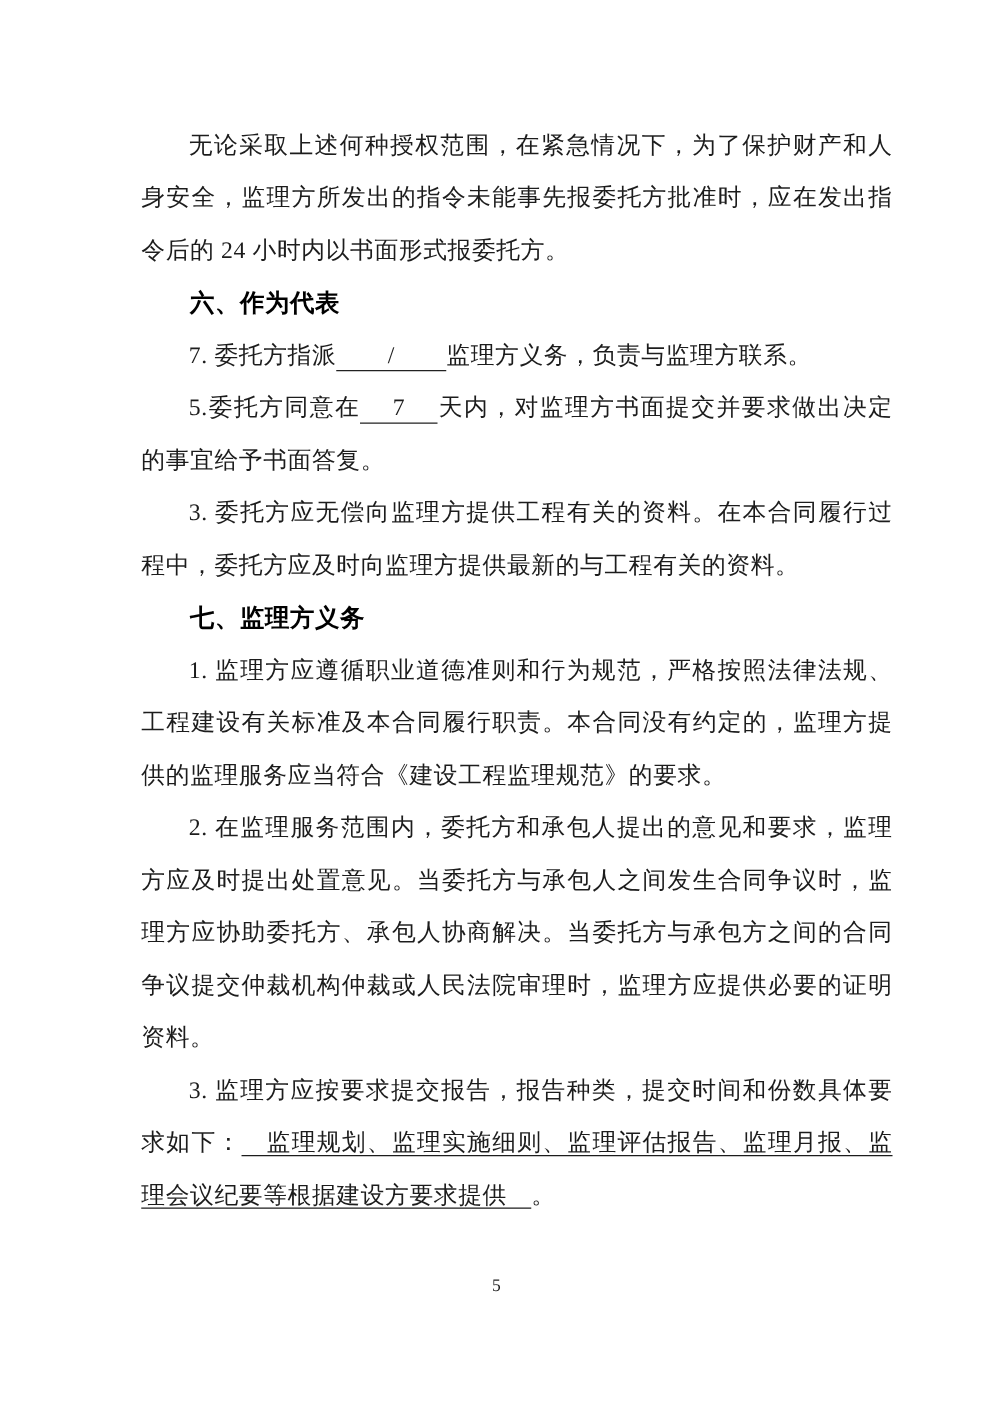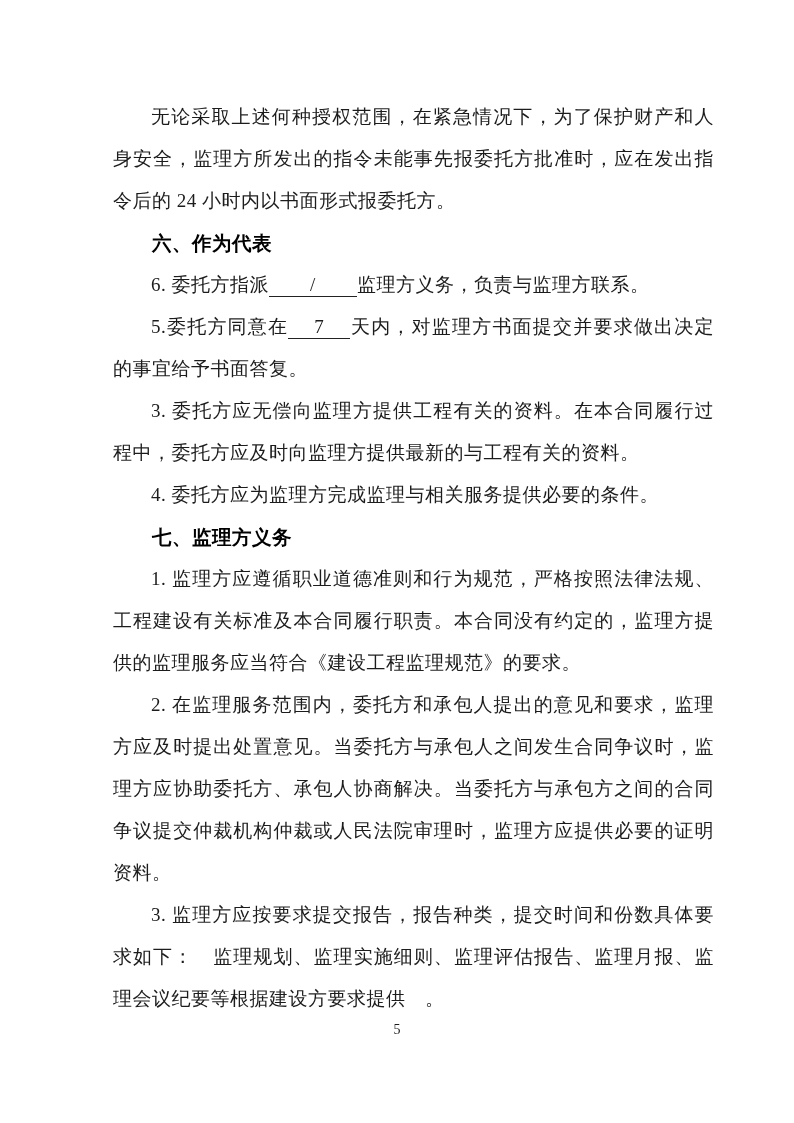--- a/index.html
+++ b/index.html
@@ -40,20 +40,21 @@
   .blank {
     display: inline-block;
     border-bottom: 1.5px solid #222222;
     text-align: center;
     text-indent: 0;
     line-height: 22px;
   }
   .blank-representative { min-width: 88px; }
   .blank-days { min-width: 62px; }
   .underlined-fill {
+    text-decoration: underline;
     text-underline-offset: 4px;
   }
   .footer-pagenum {
     position: absolute;
     top: 1020px;
     left: 0;
     width: 100%;
     text-align: center;
     font-size: 14px;
     line-height: 20px;
@@ -63,27 +64,26 @@
 </head>
 <body>
 
 <div class="page">
   <div class="content">
 
     <p>无论采取上述何种授权范围，在紧急情况下，为了保护财产和人身安全，监理方所发出的指令未能事先报委托方批准时，应在发出指令后的 24 小时内以书面形式报委托方。</p>
 
     <p class="heading">六、作为代表</p>
 
-    <p><span>6. 委托方指派</span><span class="blank blank-representative">/</span><span>监理方义务，负责与监理方联系。</span></p>
+    <p><span>7. 委托方指派</span><span class="blank blank-representative">/</span><span>监理方义务，负责与监理方联系。</span></p>
 
     <p><span>5.委托方同意在</span><span class="blank blank-days">7</span><span>天内，对监理方书面提交并要求做出决定的事宜给予书面答复。</span></p>
 
     <p>3. 委托方应无偿向监理方提供工程有关的资料。在本合同履行过程中，委托方应及时向监理方提供最新的与工程有关的资料。</p>
 
-    <p>4. 委托方应为监理方完成监理与相关服务提供必要的条件。</p>
 
 
     <p class="heading">七、监理方义务</p>
 
     <p>1. 监理方应遵循职业道德准则和行为规范，严格按照法律法规、工程建设有关标准及本合同履行职责。本合同没有约定的，监理方提供的监理服务应当符合《建设工程监理规范》的要求。</p>
 
     <p>2. 在监理服务范围内，委托方和承包人提出的意见和要求，监理方应及时提出处置意见。当委托方与承包人之间发生合同争议时，监理方应协助委托方、承包人协商解决。当委托方与承包方之间的合同争议提交仲裁机构仲裁或人民法院审理时，监理方应提供必要的证明资料。</p>
 
     <p><span>3. 监理方应按要求提交报告，报告种类，提交时间和份数具体要求如下：</span><span class="underlined-fill">　监理规划、监理实施细则、监理评估报告、监理月报、监理会议纪要等根据建设方要求提供　</span><span>。</span></p>
 

